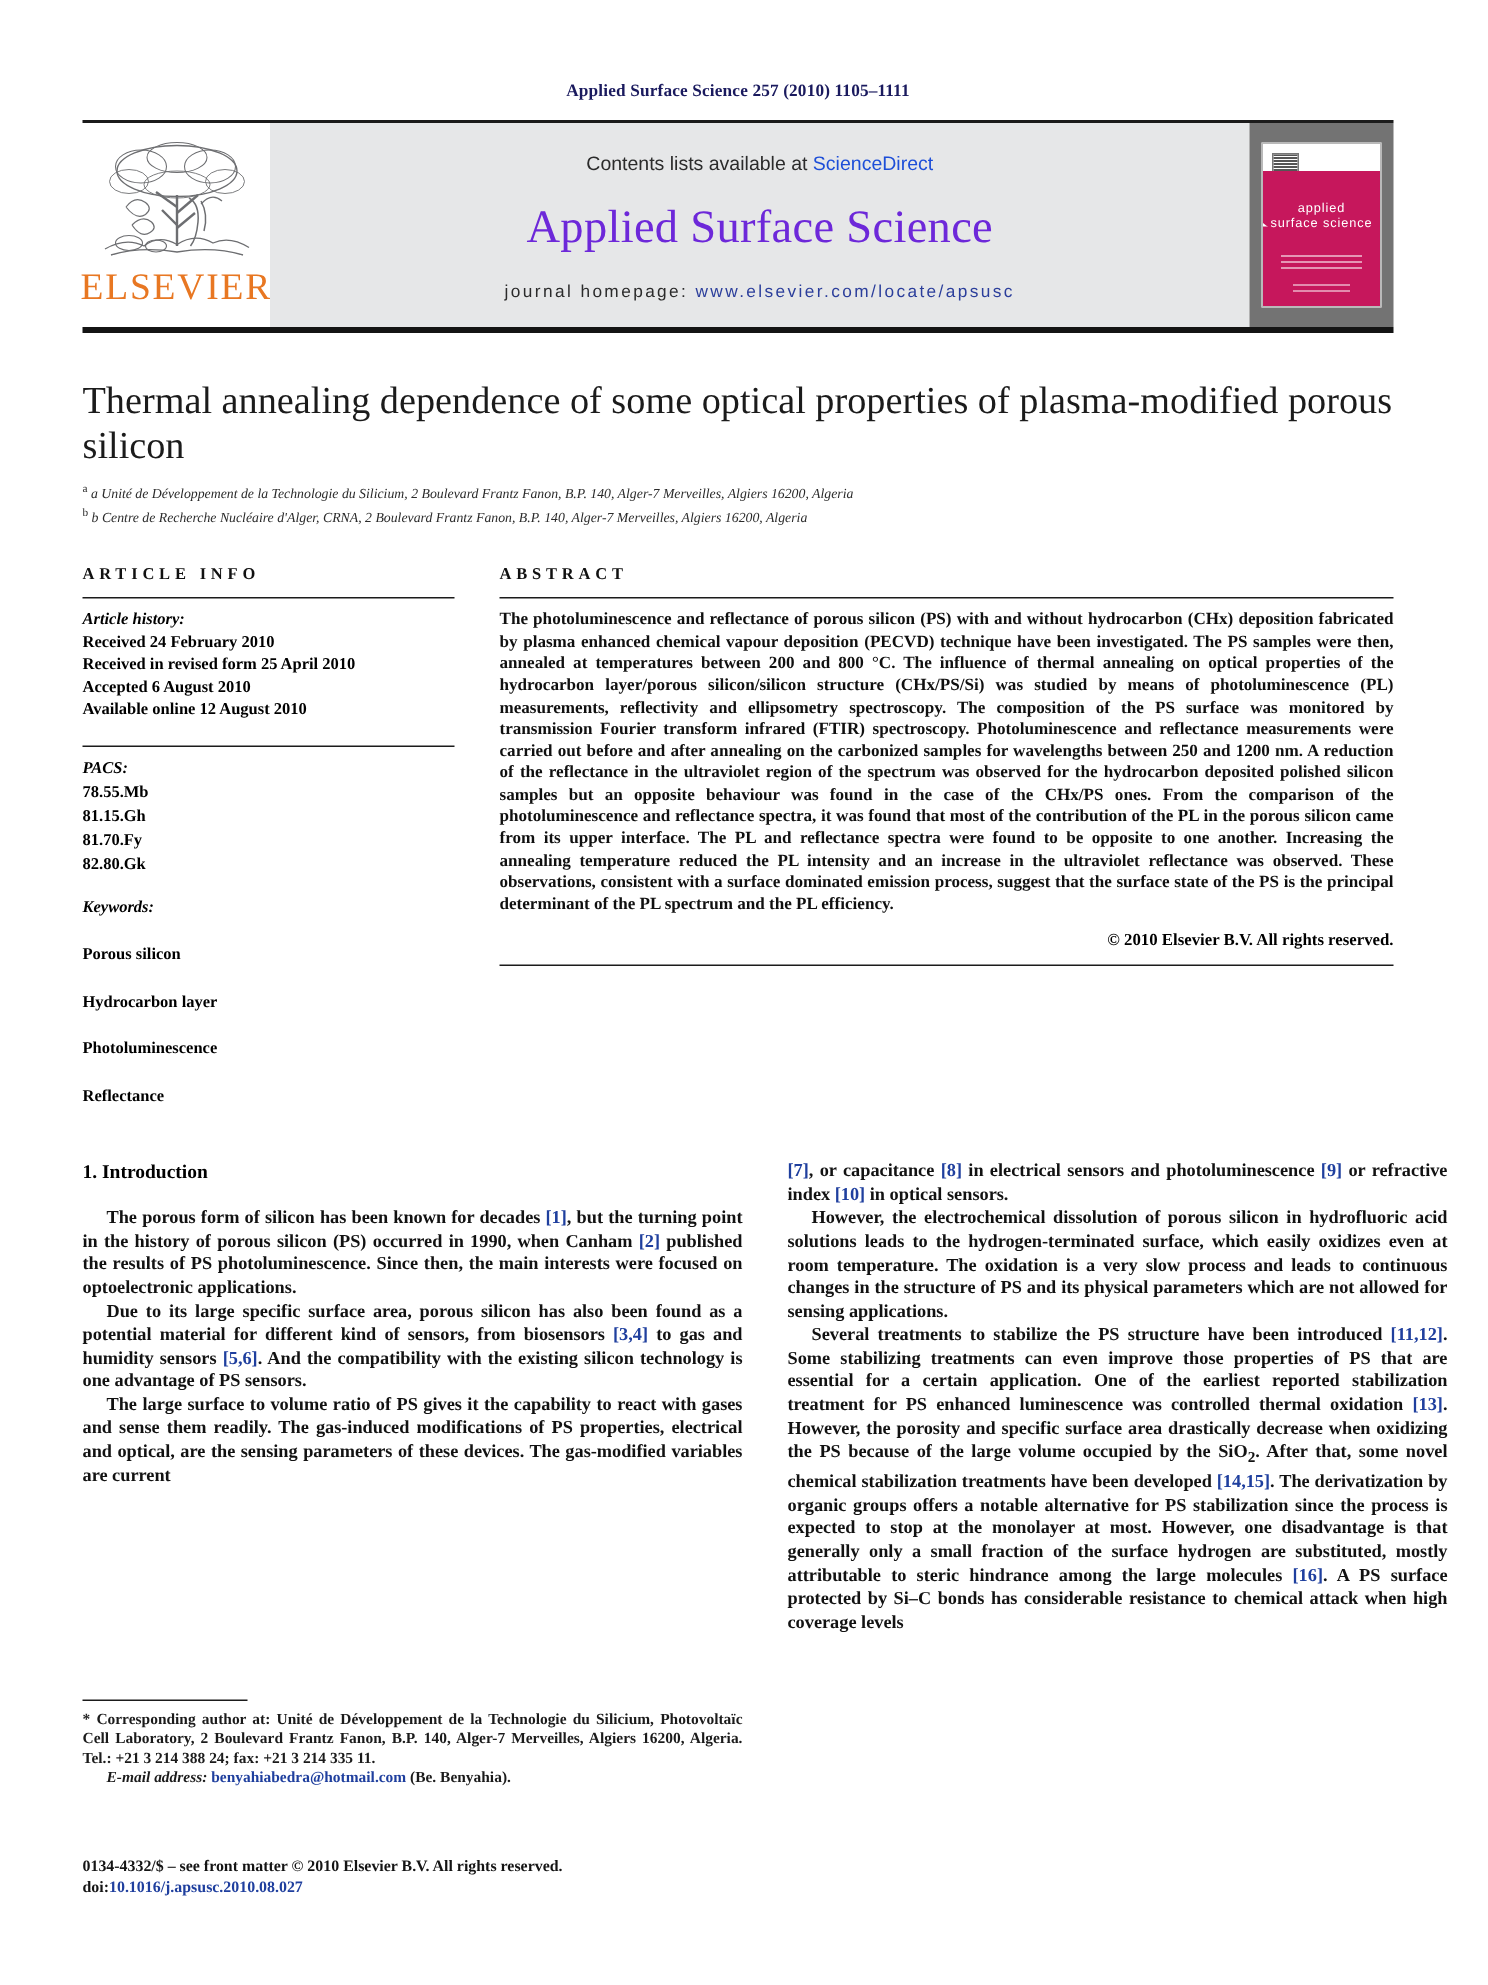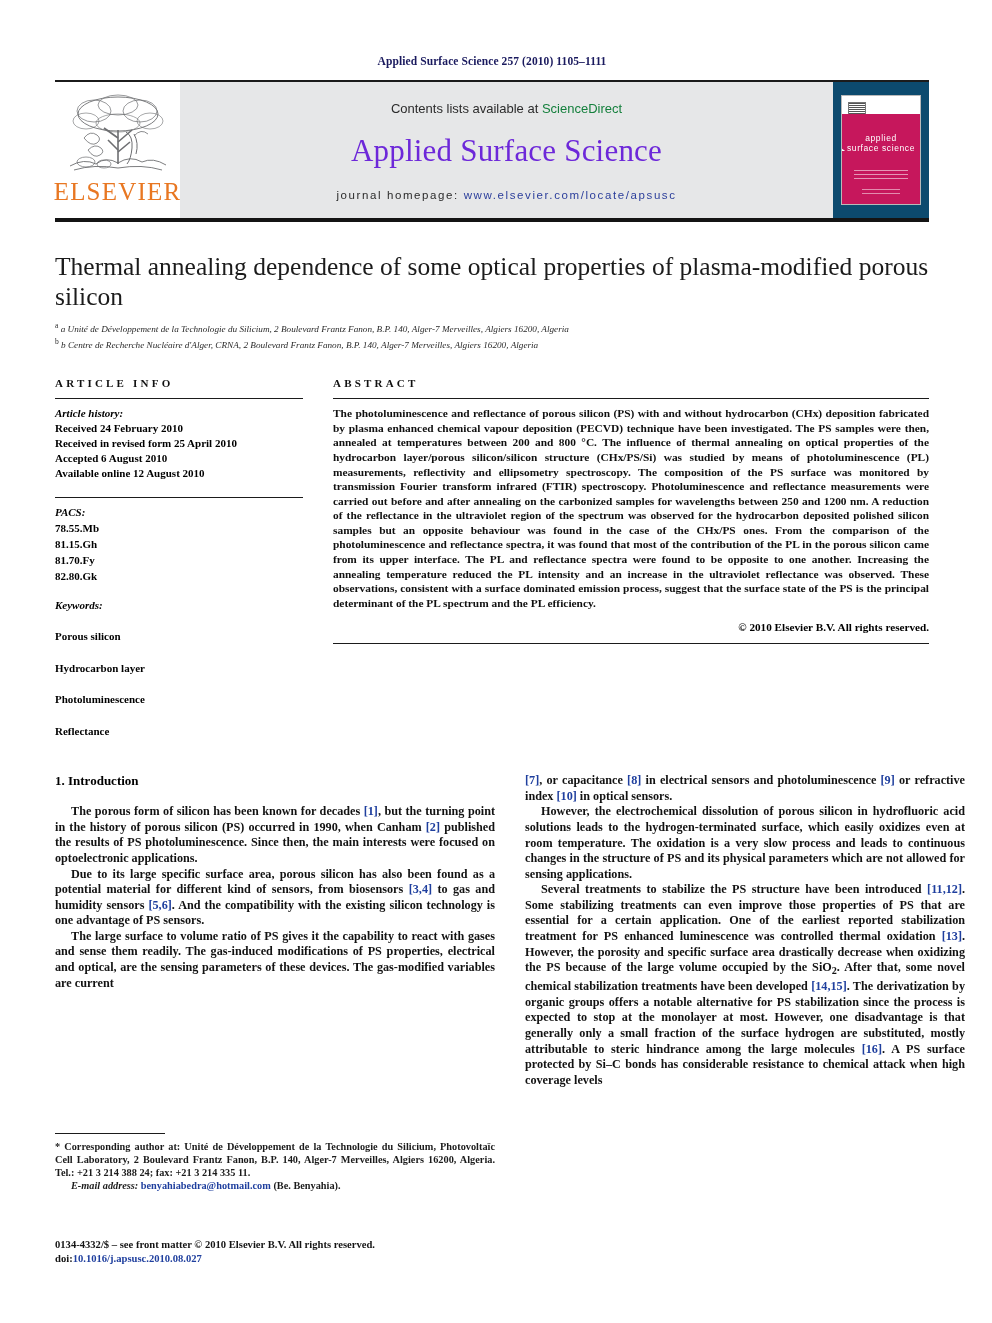--- a/index.html
+++ b/index.html
@@ -70,21 +70,21 @@
     justify-content: center;
     padding: 4px 0 2px 0;
   }
   .contents-line {
     font-family: "Liberation Sans", sans-serif;
     font-size: 13px;
     color: #2b2b2b;
     margin-top: 2px;
   }
   .contents-line .sd {
-    color: #15803d;
+    color: #1d4ed8;
   }
   .journal-title {
     font-family: "Liberation Serif", serif;
     font-size: 31px;
     color: #6d28d9;
     margin: 17px 0 20px 0;
     letter-spacing: 0.2px;
   }
   .homepage-line {
     font-family: "Liberation Sans", sans-serif;
@@ -92,21 +92,21 @@
     letter-spacing: 1.6px;
     color: #2b2b2b;
     margin-bottom: 2px;
     text-align: center;
   }
   .homepage-line .url { color: #2b3e9b; }
 
   .cover-block {
     width: 96px;
     flex: none;
-    background: #0c4a6e;
+    background: #737373;
     display:flex;
     align-items:center;
     justify-content:center;
   }
   .cover {
     width: 78px;
     height: 108px;
     border: 1px solid #b9b9b9;
     background: #ffffff;
     position: relative;

